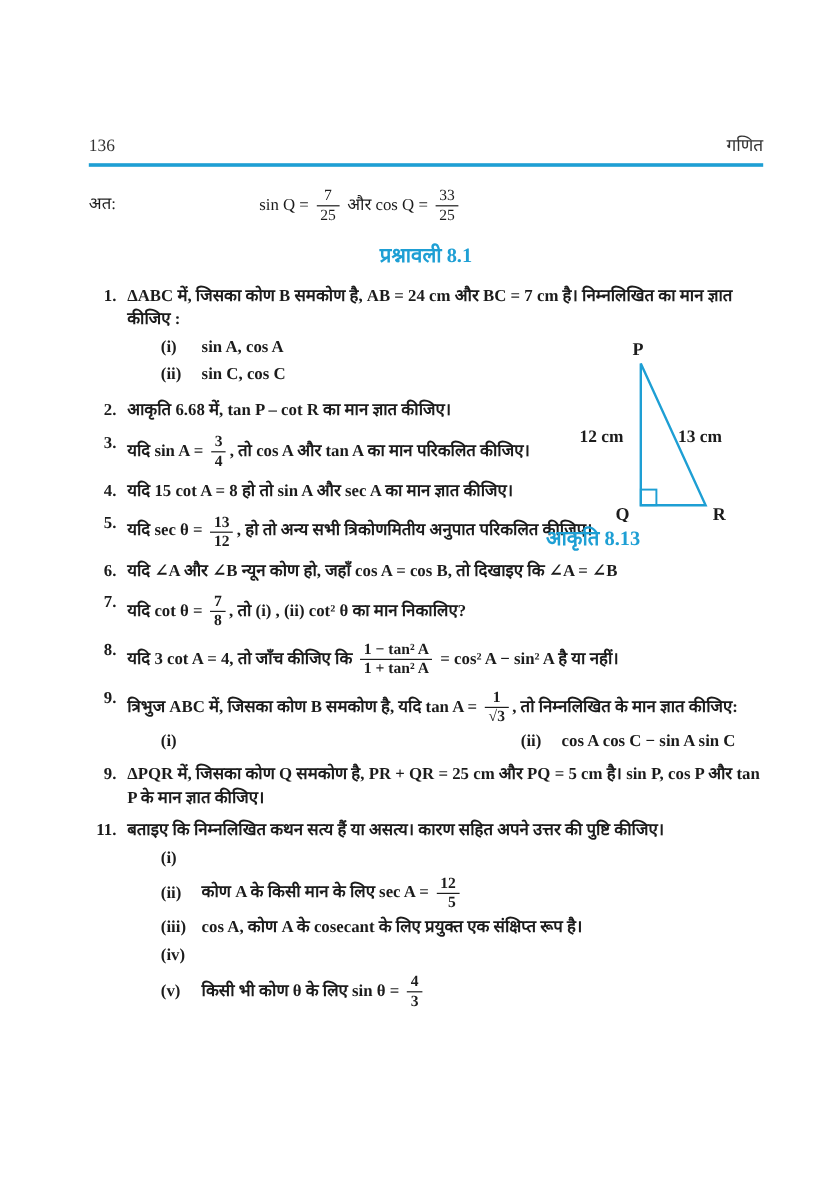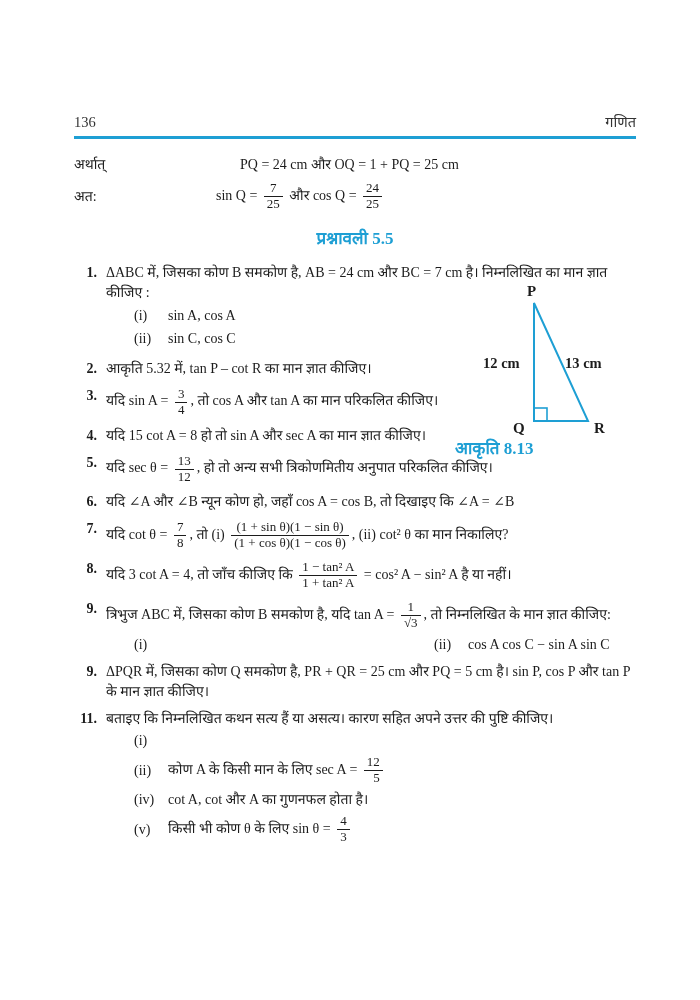--- a/index.html
+++ b/index.html
@@ -47,21 +47,21 @@
   }
   
   .problems { position: relative; }
   .problem { display: flex; margin-bottom: 7px; }
   .pnum {
     flex: 0 0 32px;
     text-align: right;
     padding-right: 9px;
     font-weight: bold;
   }
-  .pbody { flex: 1 1 auto; }
+  .pbody { flex: 1 1 auto; font-weight: bold; }
   .subitems { margin-top: 3px; }
   .subitem { display: flex; margin-left: 28px; margin-bottom: 3px; align-items: center; }
   .slabel { flex: 0 0 34px; }
   .stext { }
   .subitems.two-col { display: flex; margin-left: 0; }
   .subitems.two-col .subitem { margin-bottom: 0; }
   .subitems.two-col .subitem:first-child { width: 272px; }
   
   .frac {
     display: inline-block;
@@ -101,68 +101,64 @@
 <div class="page">
 
   <div class="page-header">
     <span>136</span>
     <span>गणित</span>
   </div>
   <div class="header-rule"></div>
 
   <div class="intro">
     <div class="intro-row">
-      <span class="intro-label">अर्थात्</span>
-      <span class="intro-eq-1">PQ = 24 cm और OQ = 1 + PQ = 25 cm</span>
-    </div>
-    <div class="intro-row">
       <span class="intro-label">अत:</span>
-      <span class="intro-eq-2">sin Q = <span class="frac"><span class="num">7</span><span class="den">25</span></span> और cos Q = <span class="frac"><span class="num">24</span><span class="den">25</span></span></span>
+      <span class="intro-eq-2">sin Q = <span class="frac"><span class="num">7</span><span class="den">25</span></span> और cos Q = <span class="frac"><span class="num">33</span><span class="den">25</span></span></span>
     </div>
   </div>
 
-  <div class="ex-title">प्रश्नावली  5.5</div>
+  <div class="ex-title">प्रश्नावली  8.1</div>
 
   <div class="problems" id="problems">
       <div class="problem">
         <span class="pnum">1.</span>
         <div class="pbody"><span>ΔABC में, जिसका कोण B समकोण है,  AB = 24 cm और BC = 7 cm है। निम्नलिखित का मान ज्ञात कीजिए :</span><div class="subitems">
             <div class="subitem">
               <span class="slabel">(i)</span>
               <span class="stext">sin A, cos A</span>
             </div>
             <div class="subitem">
               <span class="slabel">(ii)</span>
               <span class="stext">sin C, cos C</span>
             </div>
           </div></div>
       </div>
       <div class="problem">
         <span class="pnum">2.</span>
-        <div class="pbody"><span>आकृति 5.32 में,  tan P – cot R का मान  ज्ञात कीजिए।</span></div>
+        <div class="pbody"><span>आकृति 6.68 में,  tan P – cot R का मान  ज्ञात कीजिए।</span></div>
       </div>
       <div class="problem">
         <span class="pnum">3.</span>
         <div class="pbody"><span>यदि sin A = <span class="frac"><span class="num">3</span><span class="den">4</span></span>,  तो cos A  और  tan A  का मान परिकलित कीजिए।</span></div>
       </div>
       <div class="problem">
         <span class="pnum">4.</span>
         <div class="pbody"><span>यदि 15 cot A =  8  हो तो sin A और sec A का मान ज्ञात कीजिए।</span></div>
       </div>
       <div class="problem">
         <span class="pnum">5.</span>
         <div class="pbody"><span>यदि sec θ = <span class="frac"><span class="num">13</span><span class="den">12</span></span>, हो तो अन्य सभी त्रिकोणमितीय अनुपात परिकलित कीजिए।</span></div>
       </div>
       <div class="problem">
         <span class="pnum">6.</span>
         <div class="pbody"><span>यदि ∠A और ∠B न्यून कोण हो, जहाँ cos A = cos B, तो दिखाइए कि ∠A = ∠B</span></div>
       </div>
       <div class="problem">
         <span class="pnum">7.</span>
-        <div class="pbody"><span>यदि cot θ = <span class="frac"><span class="num">7</span><span class="den">8</span></span>,  तो  (i)  <span class="frac"><span class="num">(1 + sin θ)(1 − sin θ)</span><span class="den">(1 + cos θ)(1 − cos θ)</span></span>, (ii)  cot² θ  का मान निकालिए?</span></div>
+        <div class="pbody"><span>यदि cot θ = <span class="frac"><span class="num">7</span><span class="den">8</span></span>,  तो  (i)  , (ii)  cot² θ  का मान निकालिए?</span></div>
       </div>
       <div class="problem">
         <span class="pnum">8.</span>
         <div class="pbody"><span>यदि 3 cot A = 4, तो जाँच कीजिए कि <span class="frac"><span class="num">1 − tan² A</span><span class="den">1 + tan² A</span></span> = cos² A − sin² A है या नहीं।</span></div>
       </div>
       <div class="problem">
         <span class="pnum">9.</span>
         <div class="pbody"><span>त्रिभुज ABC में, जिसका कोण B समकोण है, यदि tan A = <span class="frac"><span class="num">1</span><span class="den">√3</span></span>, तो निम्नलिखित के मान ज्ञात कीजिए:</span><div class="subitems two-col">
             <div class="subitem">
               <span class="slabel">(i)</span>
@@ -181,22 +177,25 @@
         <span class="pnum">11.</span>
         <div class="pbody"><span>बताइए कि निम्नलिखित कथन सत्य हैं या असत्य। कारण सहित अपने उत्तर की पुष्टि कीजिए।</span><div class="subitems">
             <div class="subitem">
               <span class="slabel">(i)</span>
             </div>
             <div class="subitem">
               <span class="slabel">(ii)</span>
               <span class="stext">कोण A के किसी मान के लिए sec A = <span class="frac"><span class="num">12</span><span class="den">5</span></span></span>
             </div>
             <div class="subitem">
+              <span class="slabel">(iii)</span>
+              <span class="stext">cos A, कोण A के cosecant के लिए प्रयुक्त एक संक्षिप्त रूप है।</span>
+            </div>
+            <div class="subitem">
               <span class="slabel">(iv)</span>
-              <span class="stext">cot A, cot और A का गुणनफल होता है।</span>
             </div>
             <div class="subitem">
               <span class="slabel">(v)</span>
               <span class="stext">किसी भी कोण θ के लिए sin θ = <span class="frac"><span class="num">4</span><span class="den">3</span></span></span>
             </div>
           </div></div>
       </div>
     </div>
 
   <div class="figure">

